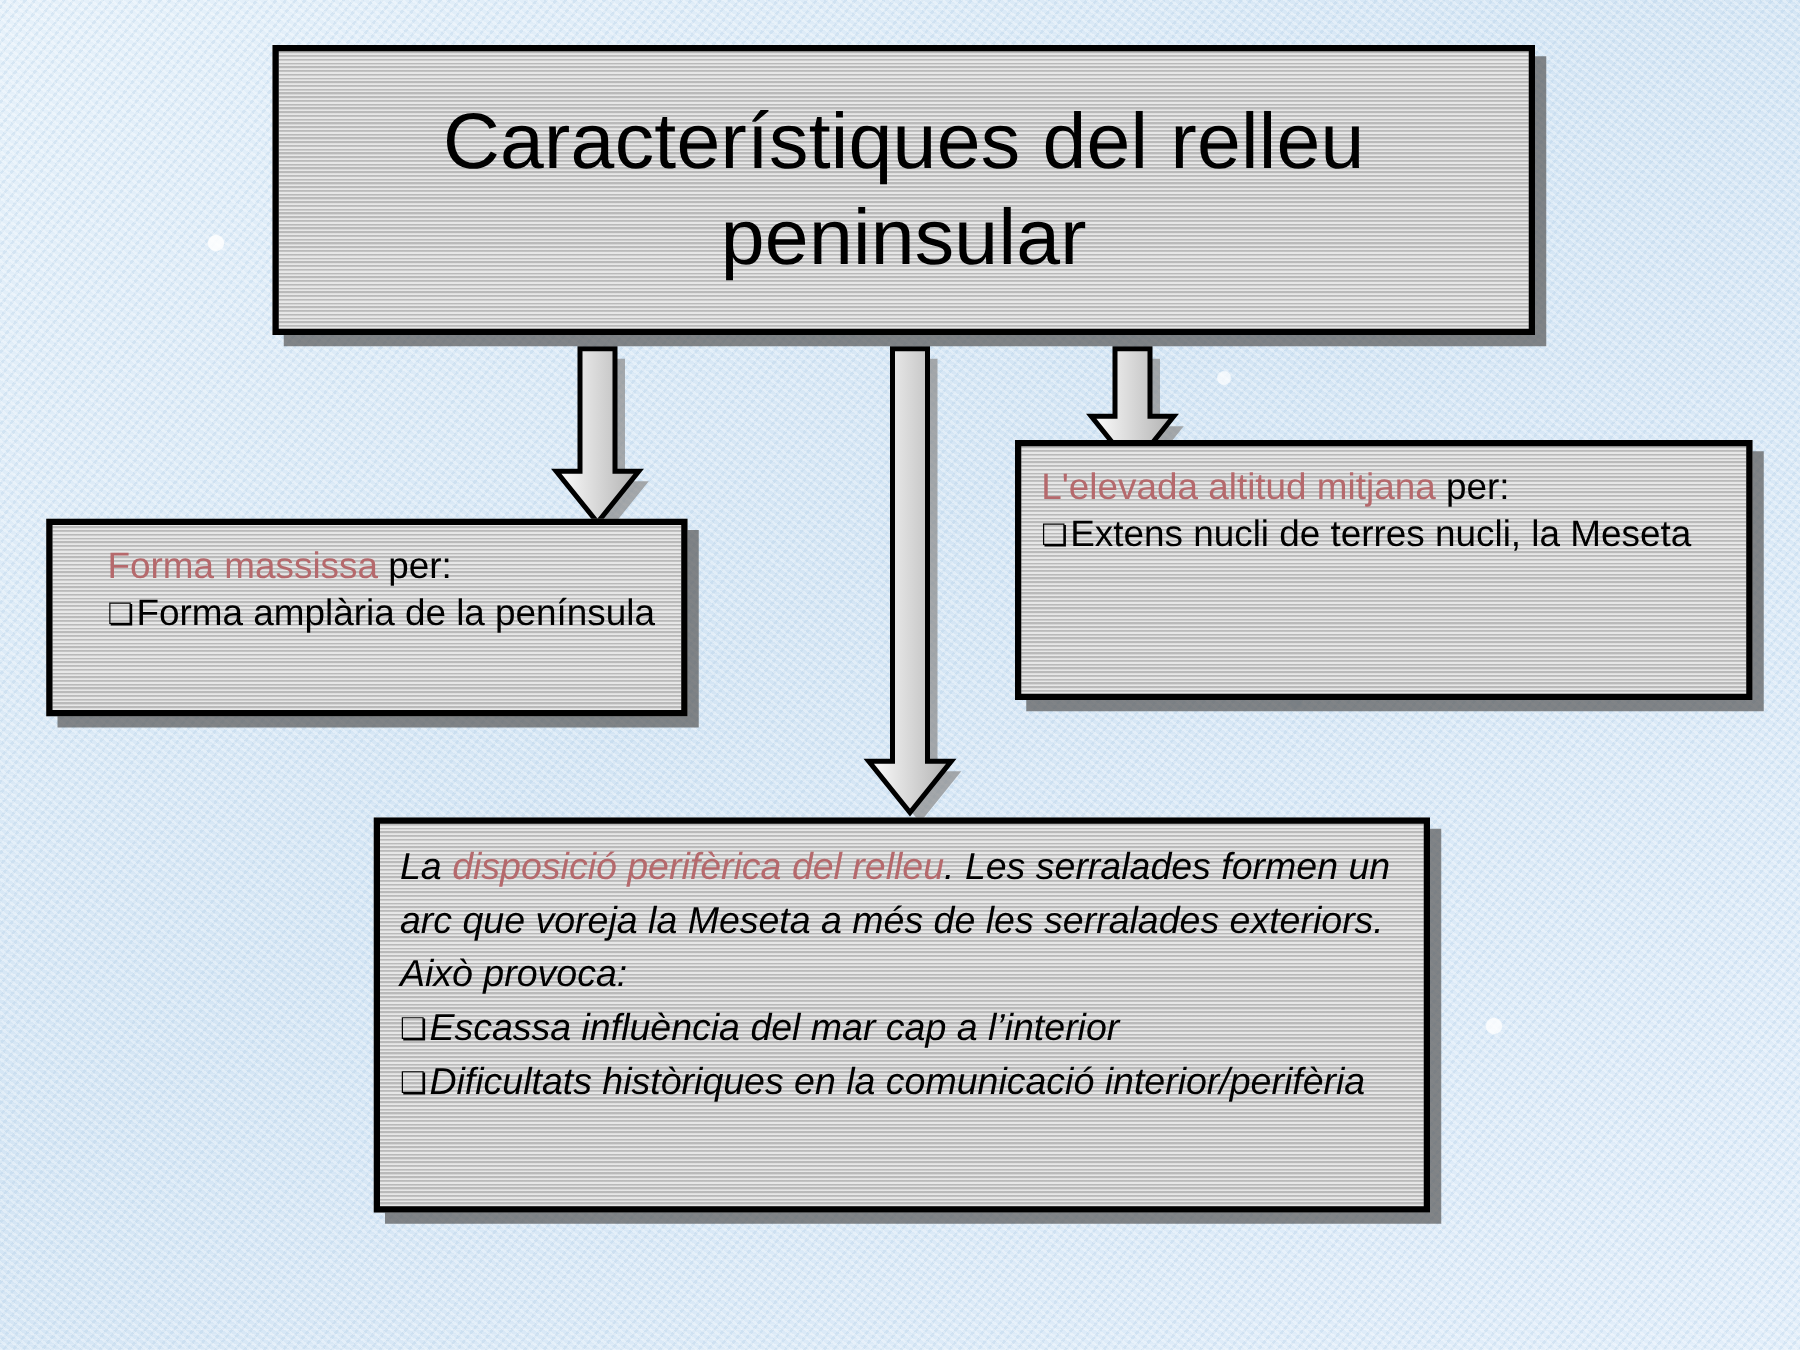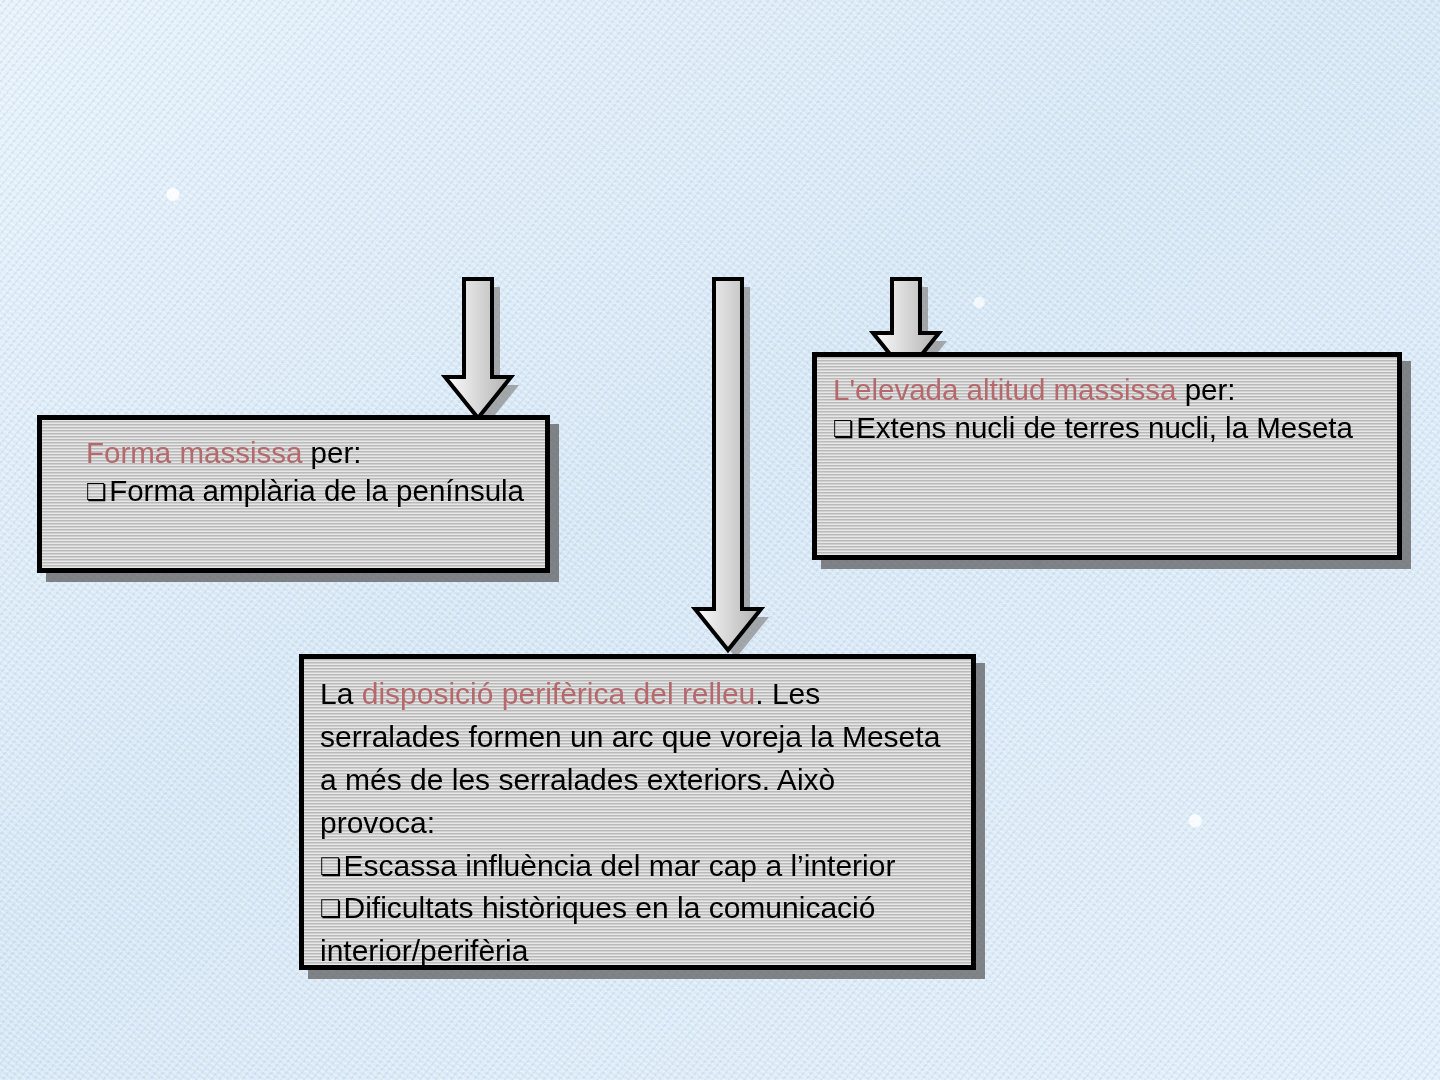--- a/index.html
+++ b/index.html
@@ -82,24 +82,25 @@
   }
   #box-altitud {
     left: 812px;
     top: 352px;
     width: 590px;
     height: 208px;
   }
   #box-disposicio {
     left: 299px;
     top: 654px;
-    width: 677px;
+    width: 845px;
     height: 316px;
     font-size: 30px;
     line-height: 1.43;
+    font-style: italic;
   }
 
   .hdr {
     color: #b5696c;
   }
   .hdr-plain {
     color: #000000;
   }
   .bullet-line {
     white-space: normal;
@@ -168,31 +169,34 @@
           <stop offset="100%" stop-color="#b0b0b0"></stop>
         </linearGradient>
       </defs>
       <g transform="translate(7,7)">
         <polygon points="19,0 47,0 47,54 66,54 33,95 0,54 19,54" fill="#8c8c8c" opacity="0.72" transform="translate(8,8)"></polygon>
         <polygon points="19,0 47,0 47,54 66,54 33,95 0,54 19,54" fill="url(#gArrow3)" stroke="#000000" stroke-width="4"></polygon>
       </g>
     </svg>
   </div>
 
+  <div class="box" id="title-box">
+    <div id="title-text">Característiques del relleu peninsular</div>
+  </div>
 
   <div class="box content-box" id="box-forma">
     <div>
       <span class="hdr">Forma massissa</span><span class="hdr-plain"> per:</span>
     </div>
     <div class="bullet-line sq">Forma amplària de la península</div>
   </div>
 
   <div class="box content-box" id="box-altitud">
     <div>
-      <span class="hdr">L'elevada altitud massissa</span><span class="hdr-plain"> per:</span>
+      <span class="hdr">L'elevada altitud mitjana</span><span class="hdr-plain"> per:</span>
     </div>
     <div class="bullet-line sq">Extens nucli de terres nucli, la Meseta</div>
   </div>
 
   <div class="box content-box" id="box-disposicio">
     <div>
       <span>La </span><span class="hdr">disposició perifèrica del relleu</span><span>. Les  serralades formen un arc que  voreja la Meseta a més de les serralades exteriors. Això provoca:</span>
     </div>
     <div class="bullet-line sq">Escassa influència del mar cap a l’interior</div>
     <div class="bullet-line sq">Dificultats històriques en la comunicació interior/perifèria</div>

